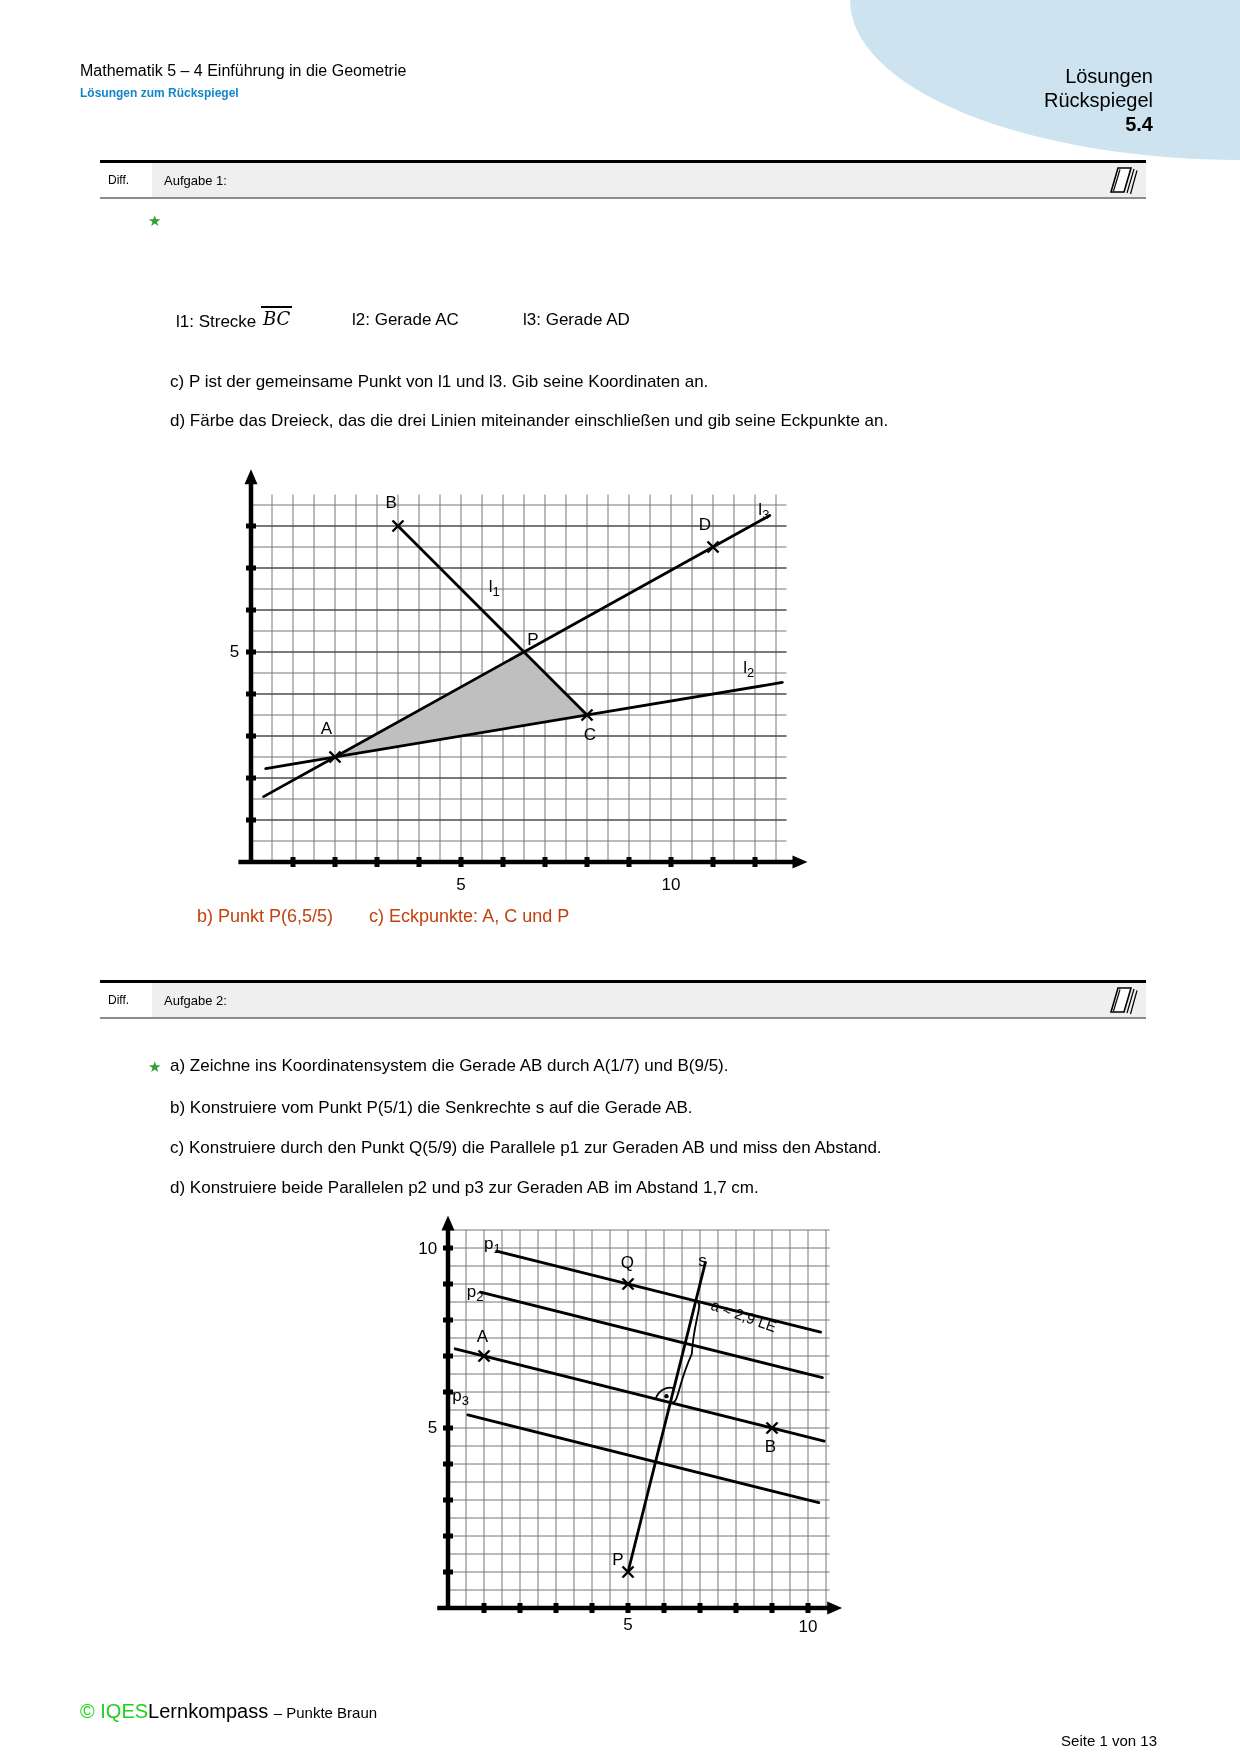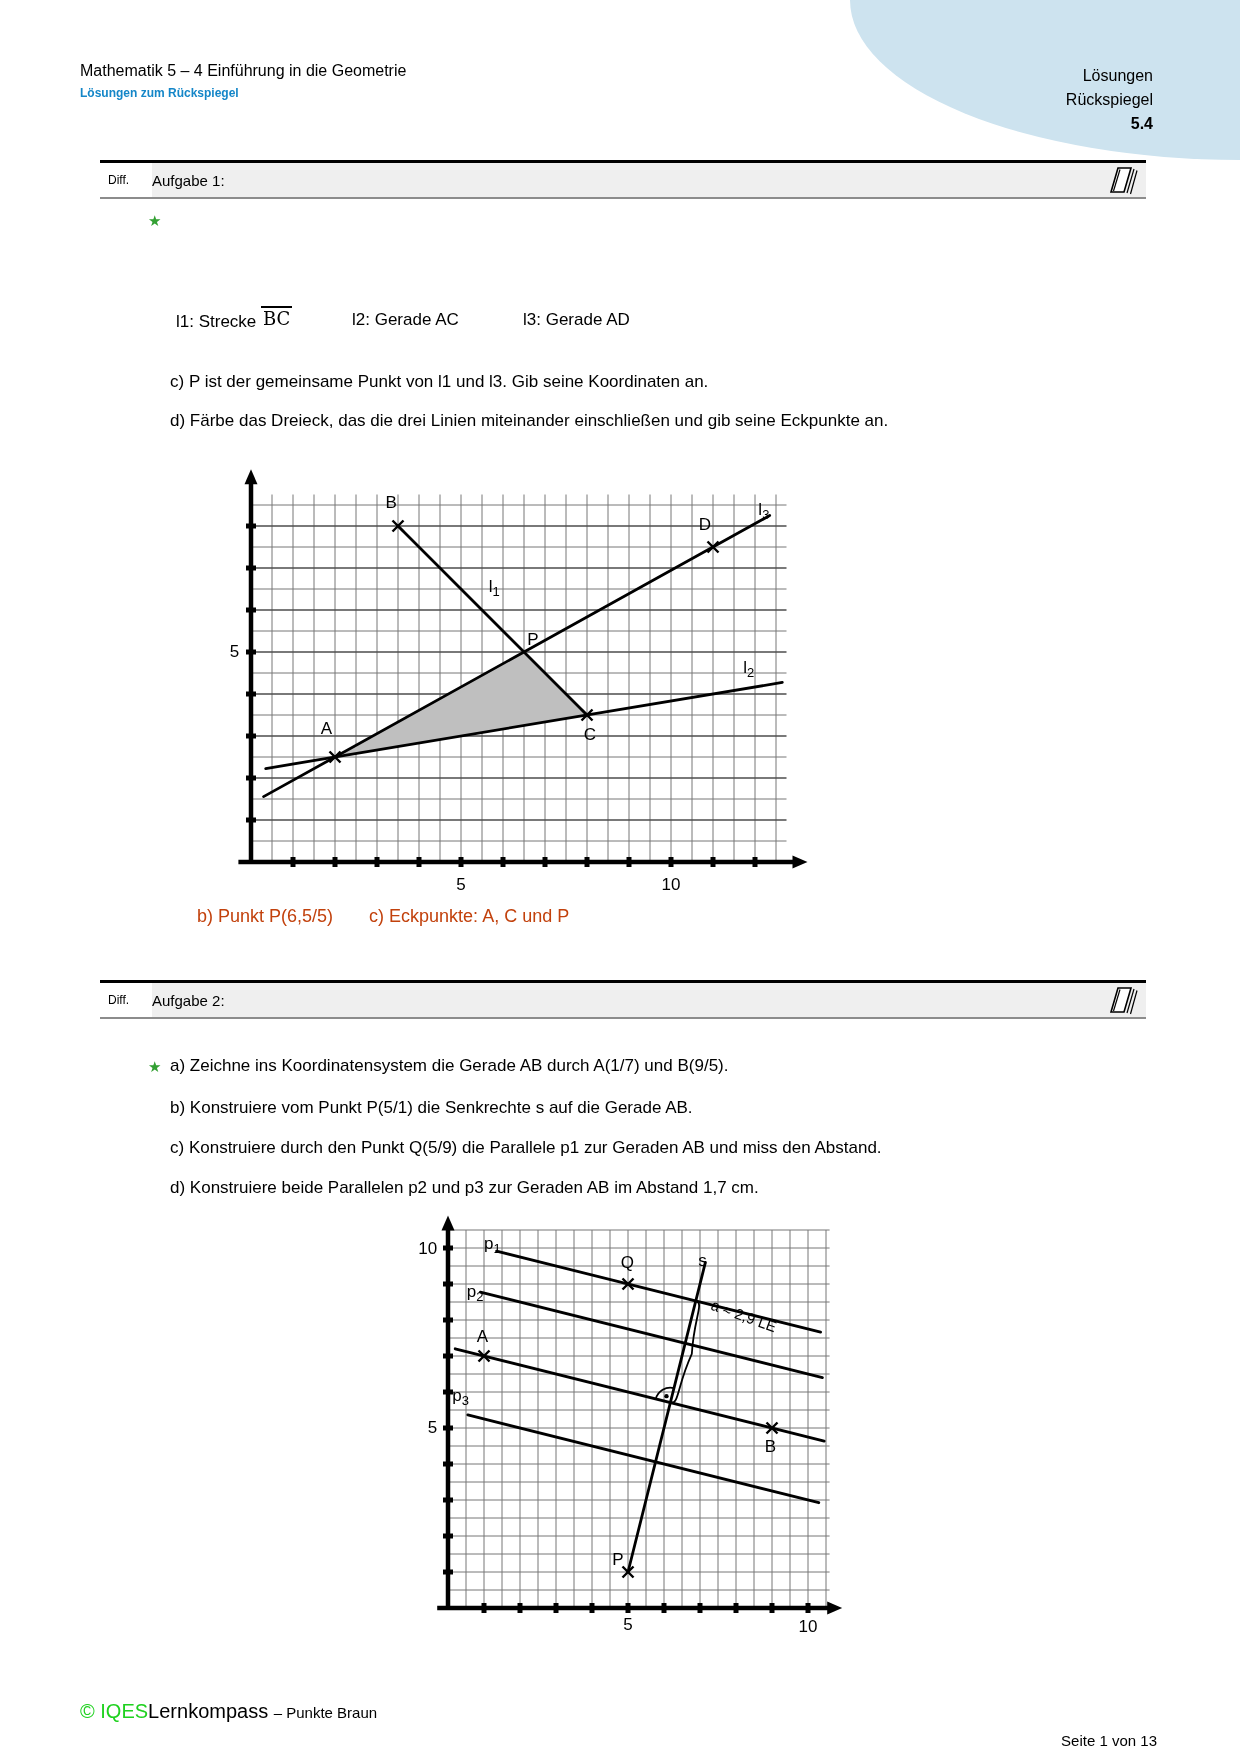--- a/index.html
+++ b/index.html
@@ -2,35 +2,35 @@
 <html><head>
 <meta charset="utf-8">
 <style>
   html,body{margin:0;padding:0;background:#888;}
   #page{position:relative;width:1240px;height:1754px;background:#ffffff;overflow:hidden;
         font-family:"Liberation Sans","DejaVu Sans",sans-serif;color:#000;}
   .abs{position:absolute;}
   
   #corner-blob{position:absolute;top:0;right:0;width:390px;height:160px;
                background:#cde3ef;border-bottom-left-radius:100% 100%;}
-  .corner-text{position:absolute;right:87px;text-align:center;font-size:16px;line-height:24px;}
+  .corner-text{position:absolute;right:87px;text-align:center;font-size:20px;line-height:24px;}
   
   .hdr-line1{position:absolute;left:80px;top:62px;font-size:16px;}
   .hdr-line2{position:absolute;left:80px;top:86px;font-size:12px;font-weight:bold;color:#1486c8;}
   
   .task-bar{position:absolute;left:100px;width:1046px;height:34px;background:#efefef;
             border-top:3px solid #000000;border-bottom:2px solid #8c8c8c;display:flex;align-items:stretch;}
   .diff-cell{width:52px;background:#ffffff;display:flex;align-items:center;padding-left:8px;
              font-size:12px;box-sizing:border-box;}
-  .bar-title{flex:1;display:flex;align-items:center;font-size:15px;}
+  .bar-title{flex:1;display:flex;align-items:center;padding-left:12px;font-size:13px;}
   .bar-icon{width:46px;display:flex;align-items:center;justify-content:center;}
   
   .task-line{position:absolute;font-size:17px;white-space:nowrap;}
   .star{position:absolute;font-size:15px;color:#33a033;}
-  .ov{font-family:"DejaVu Serif",serif;font-size:18px;
+  .ov{font-family:"DejaVu Serif",serif;font-style:italic;font-size:18px;
       border-top:2px solid #000;padding:0 2px;position:relative;top:-2px;}
   .answer{position:absolute;left:197px;font-size:18px;color:#c2410c;white-space:nowrap;}
   .answer .gap{margin-left:36px;}
   
   #footer{position:absolute;left:80px;top:1700px;width:1080px;font-size:20px;white-space:nowrap;}
   .f-green{color:#1fd11f;}
   .f-small{font-size:15px;}
   #page-num{position:absolute;right:83px;top:1704px;font-size:15px;margin-top:28px;}
   svg text{font-family:"Liberation Sans","DejaVu Sans",sans-serif;}
 </style>

